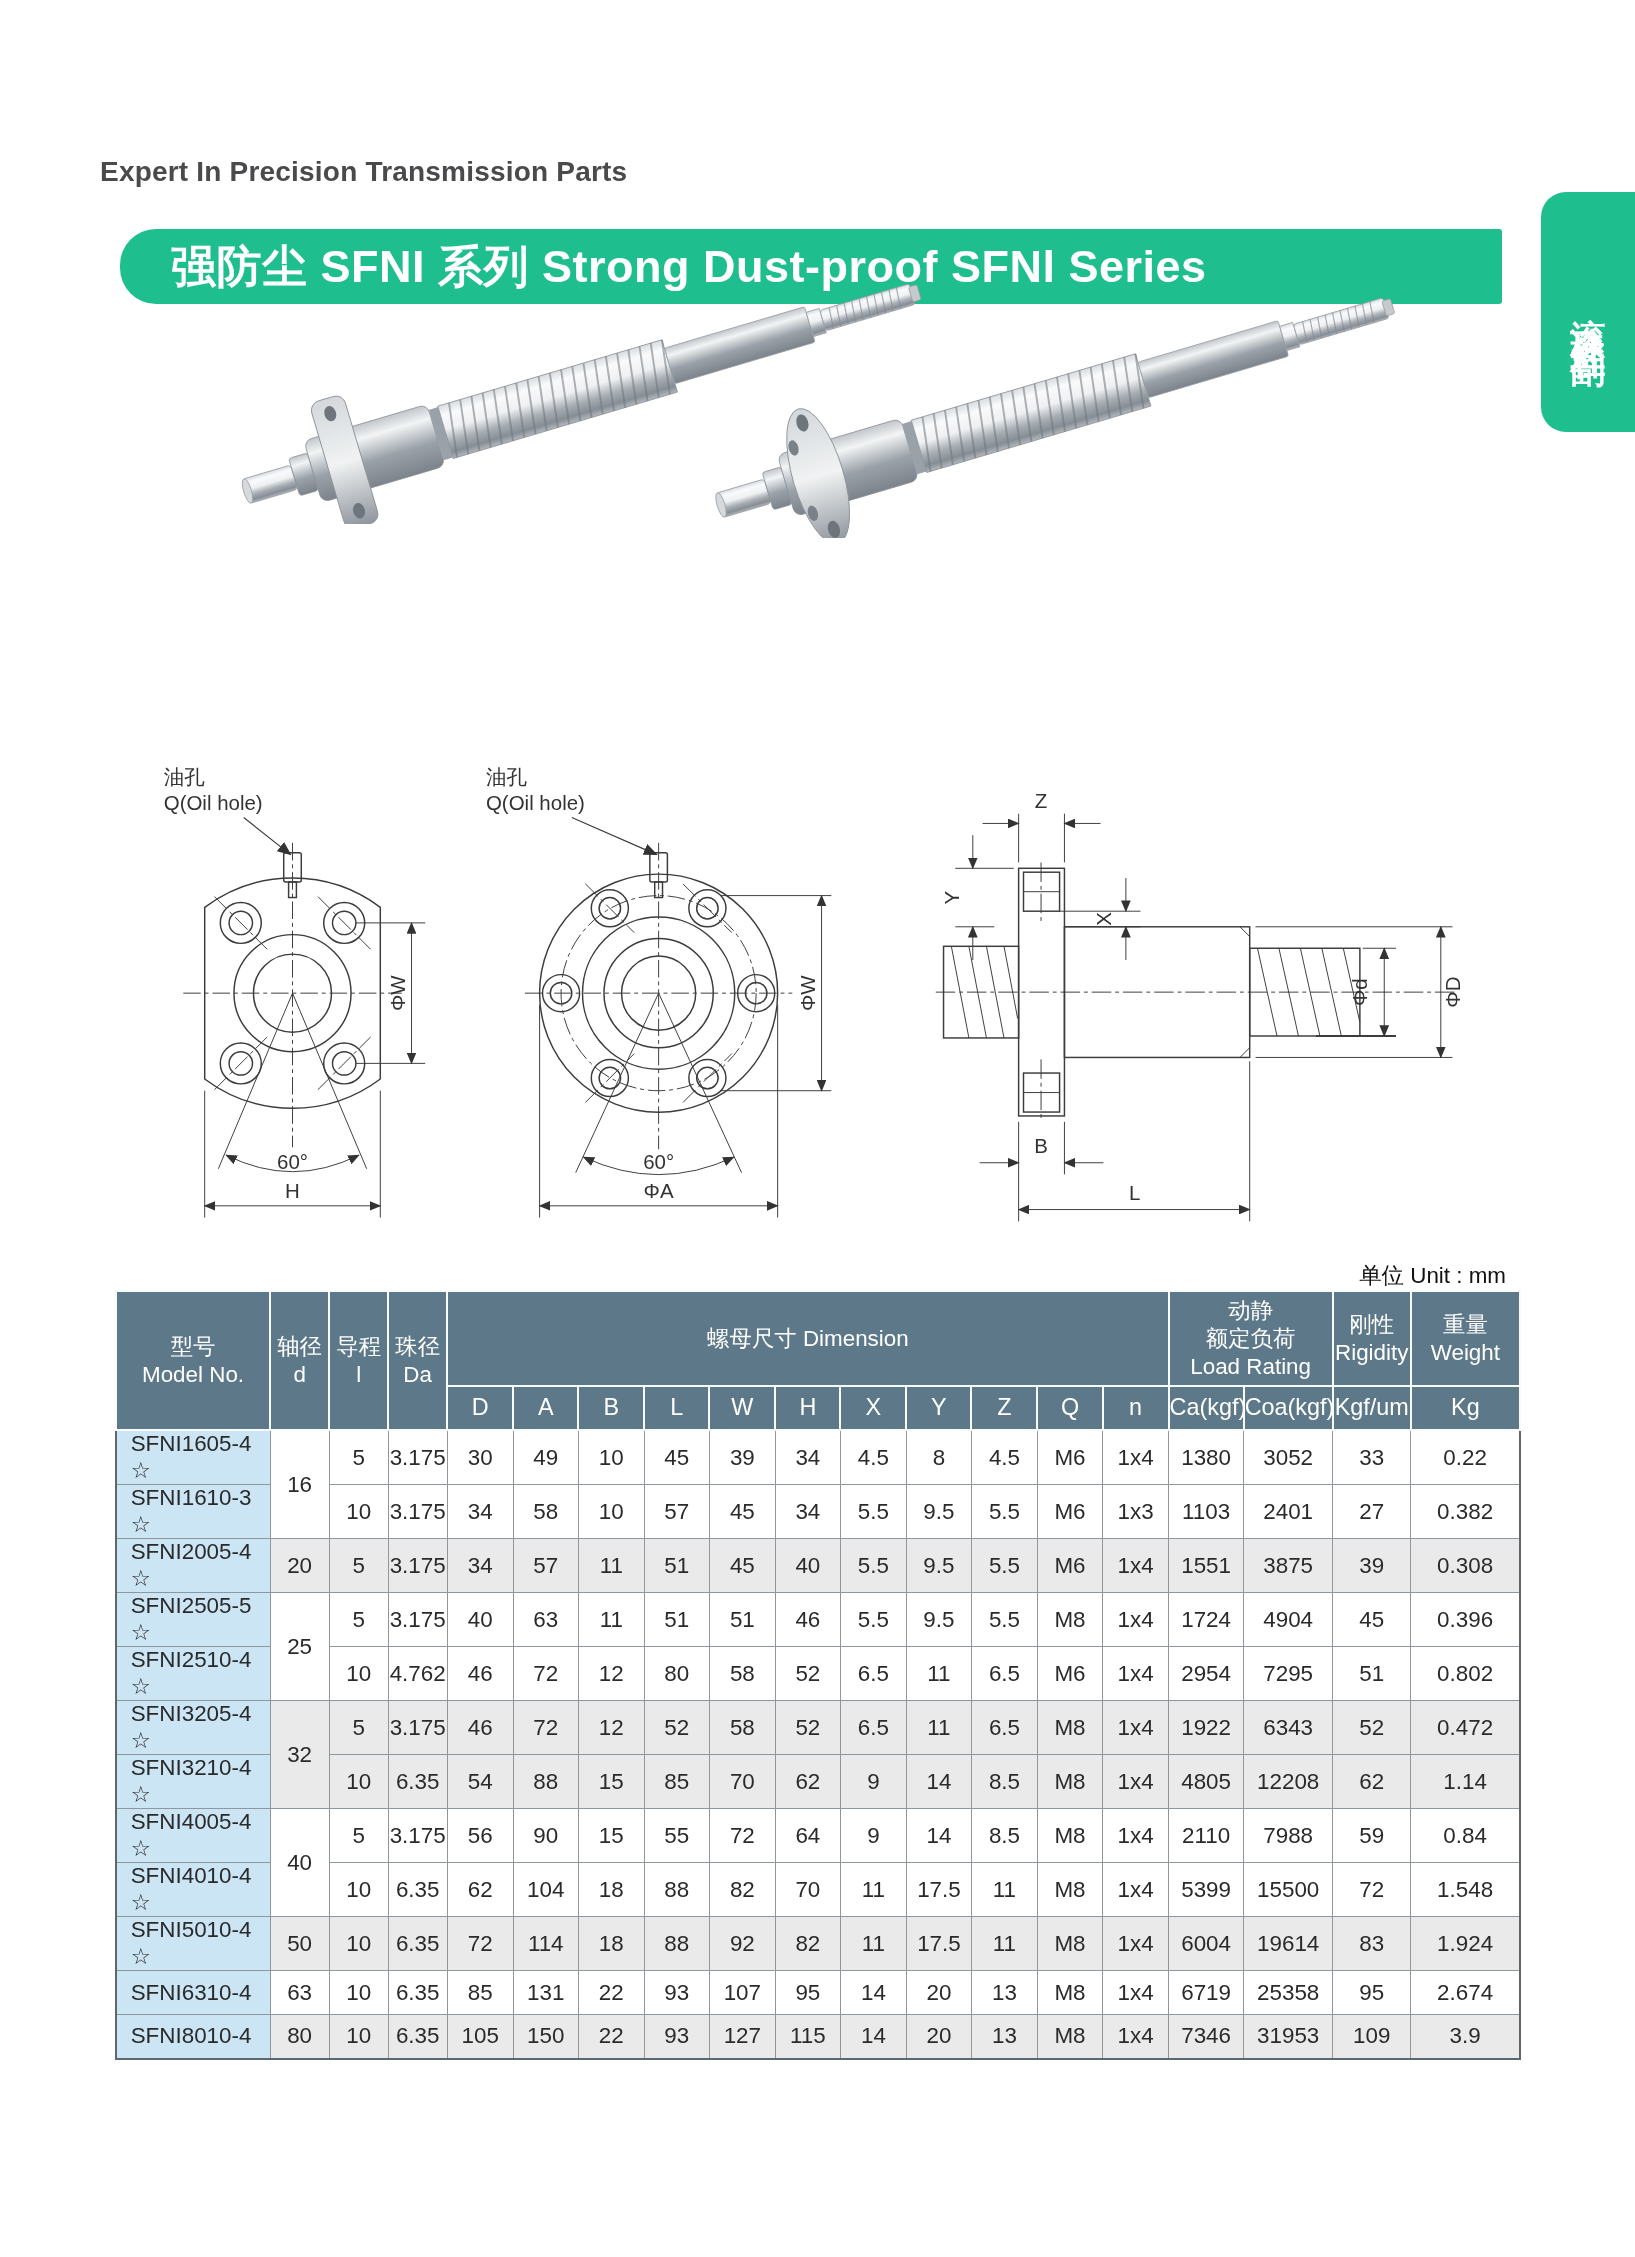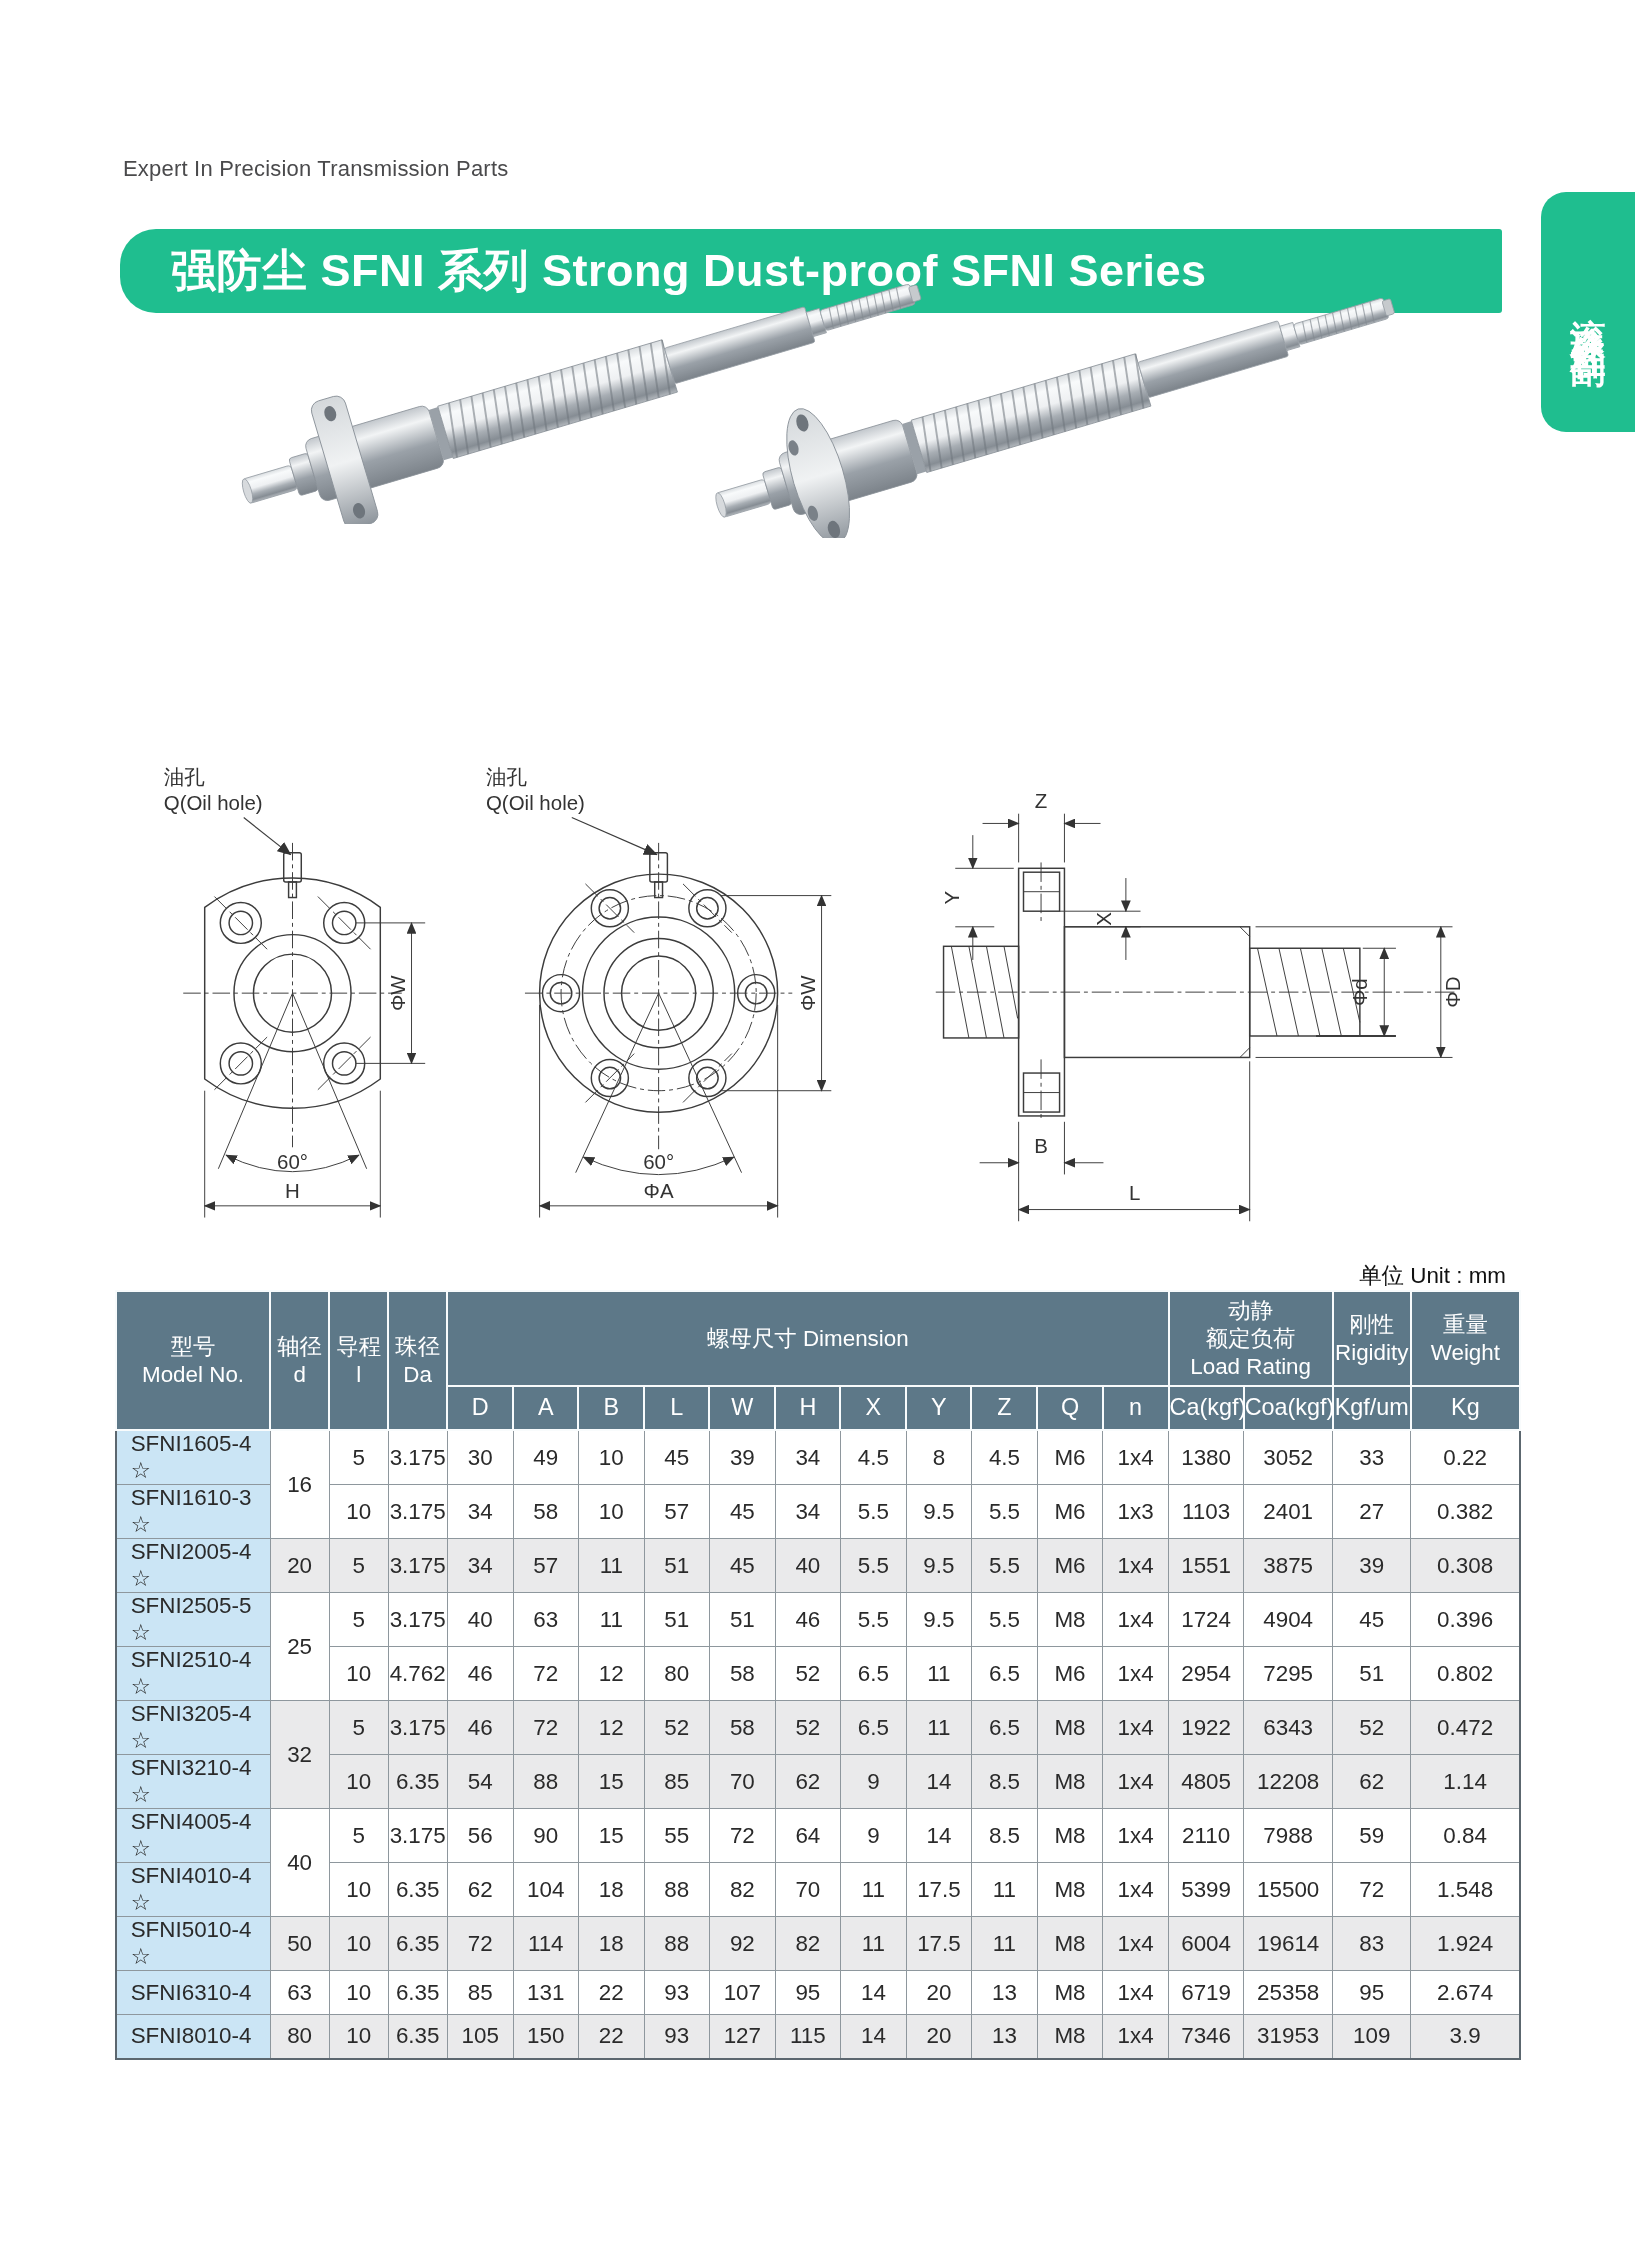--- a/index.html
+++ b/index.html
@@ -1,22 +1,22 @@
 <!DOCTYPE html>
 <html><head>
 <meta charset="utf-8">
 <style>
   html,body{margin:0;padding:0;background:#fff;}
   .page{position:relative;width:1635px;height:2258px;background:#ffffff;
         font-family:"Liberation Sans",sans-serif;overflow:hidden;}
 
-  .tagline{position:absolute;left:123px;top:156px;font-size:22px;font-weight:normal;
+  .tagline{position:absolute;left:100px;top:156px;font-size:28px;font-weight:bold;
            color:#4a4a4c;letter-spacing:0.2px;}
 
-  .banner{position:absolute;left:120px;top:229px;width:1382px;height:84px;
+  .banner{position:absolute;left:120px;top:229px;width:1382px;height:75px;
           border-radius:36px 2.9px 2.9px 36px;display:flex;align-items:center;}
   .banner .txt{color:#fff;font-size:45px;font-weight:bold;padding-left:51px;
                letter-spacing:0.5px;white-space:nowrap;}
 
   .side-tab{position:absolute;left:1541px;top:192px;width:95px;height:240px;
             border-radius:25px 0 0 25px;display:flex;align-items:center;justify-content:center;}
   .side-tab .vtxt{writing-mode:vertical-rl;color:#fff;font-size:35px;font-weight:bold;
                   letter-spacing:8.8px;line-height:1;}
 
   .photo{position:absolute;}

